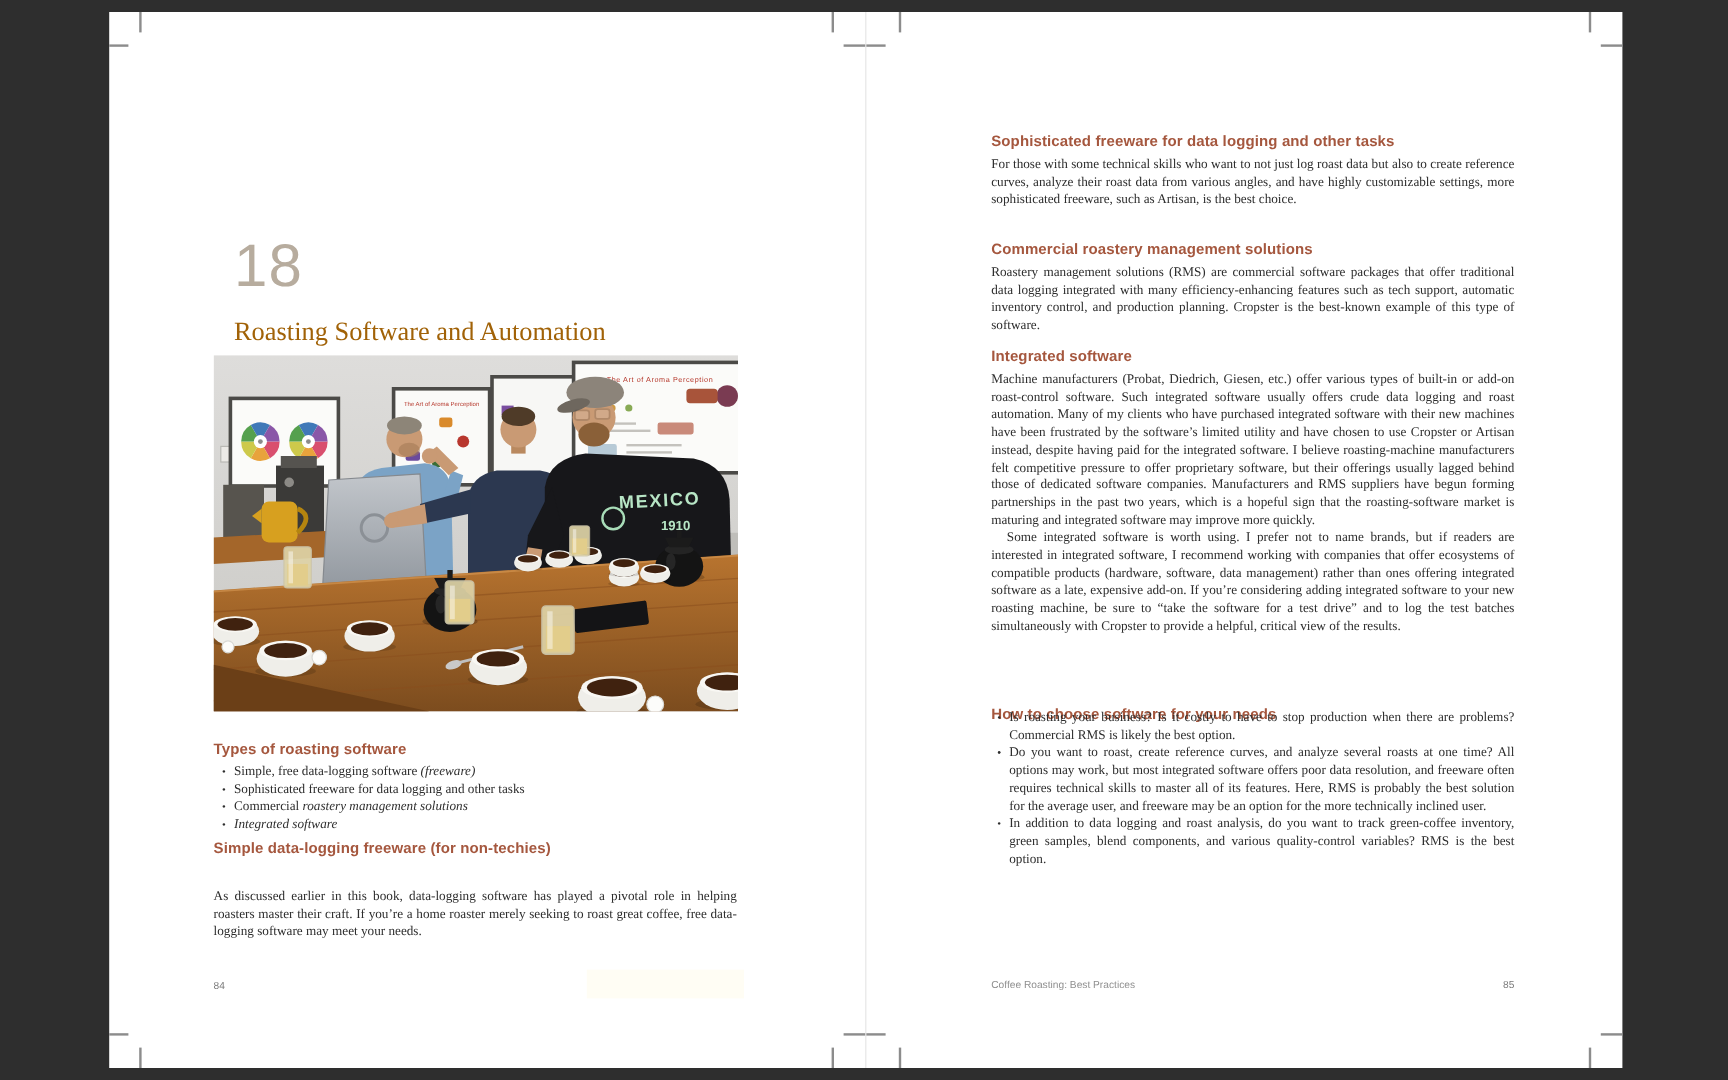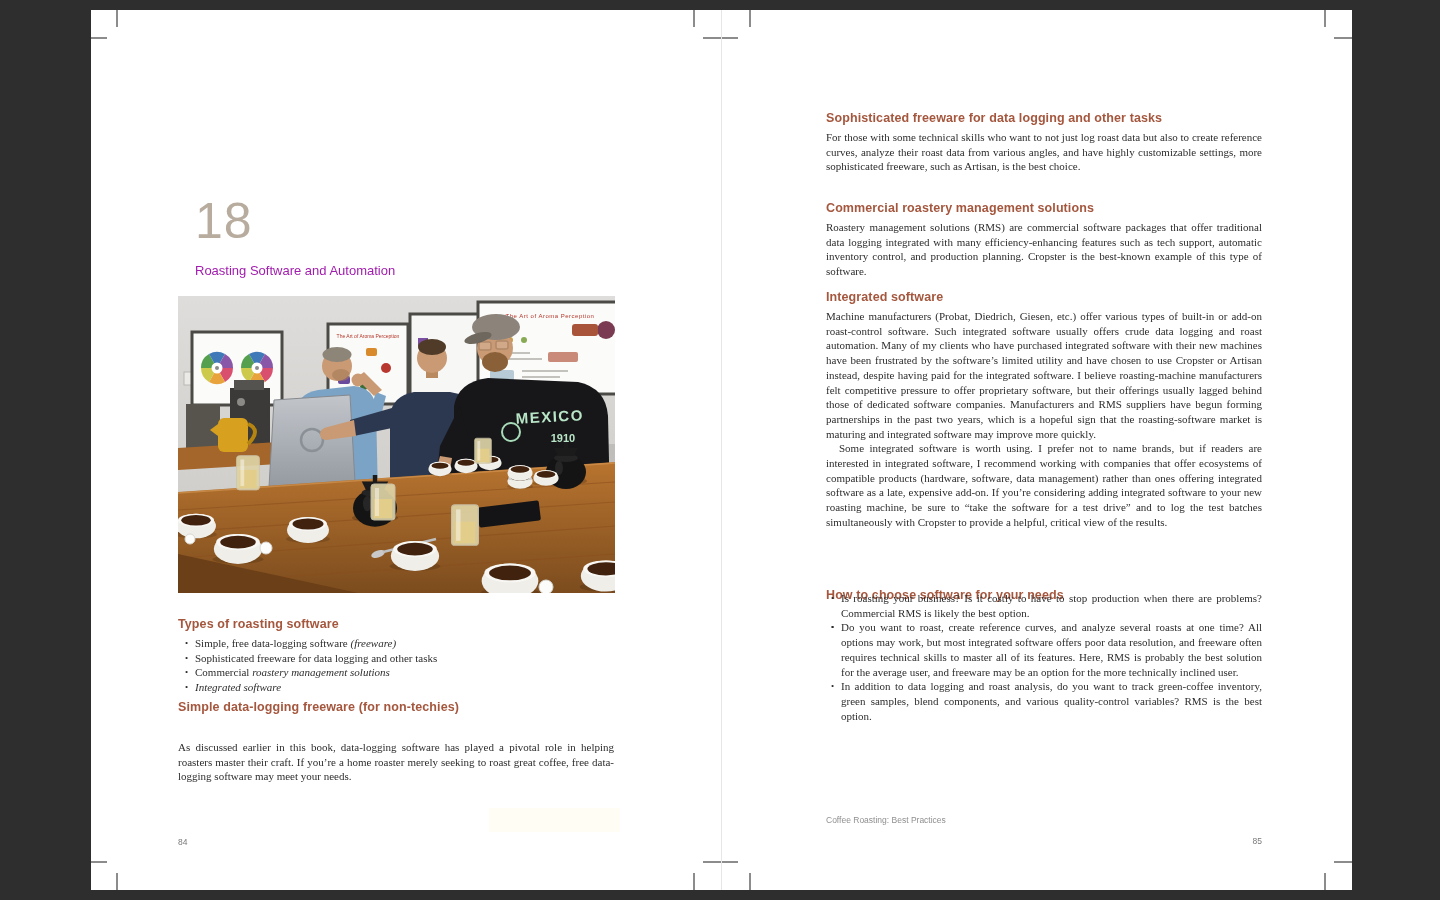--- a/index.html
+++ b/index.html
@@ -13,32 +13,32 @@
   .abs{position:absolute;}
   .col{width:436px;}
   .sec-head{font-weight:bold;font-size:12.5px;color:#a5573e;letter-spacing:.1px;
             font-family:"Liberation Sans",sans-serif;}
   .body-txt{font-family:"Liberation Serif",serif;font-size:11px;line-height:14.7px;
             color:#2d2d2d;text-align:justify;}
   .body-txt p{margin:0;}
   .body-txt p + p{text-indent:13px;}
 
   .chap-num{font-size:50px;font-weight:300;color:#b7ac9e;letter-spacing:1px;}
-  .chap-title{font-size:13px;font-weight:400;color:#a21caf;}
+  .chap-title{font-size:22px;font-weight:400;color:#a16207;font-family:Liberation Serif, serif;}
 
   ul.blist{margin:0;padding:0;list-style:none;}
   ul.blist li{position:relative;padding-left:17px;}
   ul.blist.hang li{padding-left:15px;}
   .bmark{position:absolute;left:7px;top:0;font-size:9px;line-height:14.7px;color:#2d2d2d;}
   ul.blist.hang .bmark{left:5px;}
   em{font-style:italic;}
 
   .footer-row{display:flex;justify-content:space-between;font-size:8.5px;color:#8f8f8f;
               font-family:"Liberation Sans",sans-serif;}
-  .pgnum{font-size:8.5px;color:#7a7a7a;font-family:"Liberation Sans",sans-serif;margin-top:21px;}
+  .pgnum{font-size:8.5px;color:#7a7a7a;font-family:"Liberation Sans",sans-serif;}
   .cream{background:#fffdf4;}
   .photo{display:block;}
 </style>
 </head>
 <body>
 
 <div class="stage">
   <div class="spread">
 
     <div class="trim-v" style="left:25px;top:0;height:17px;"></div>

